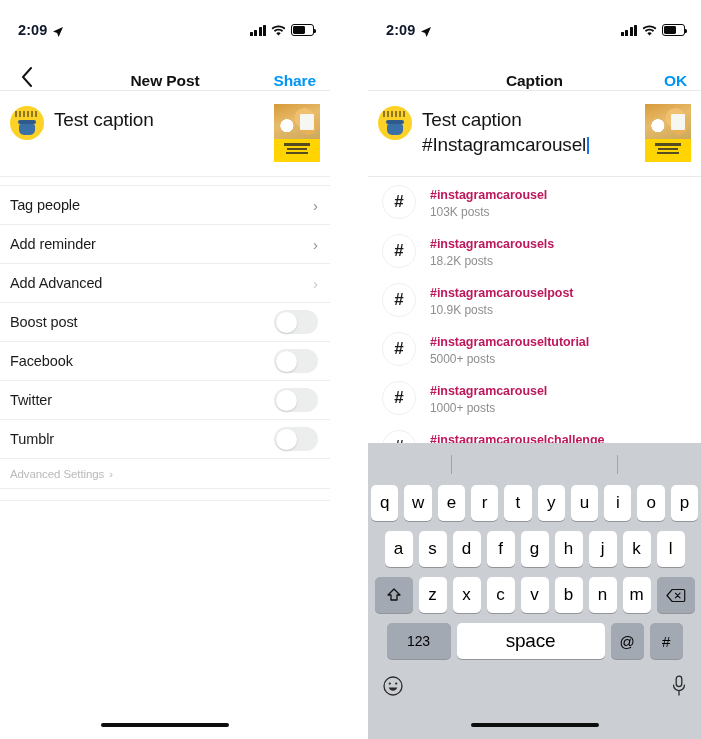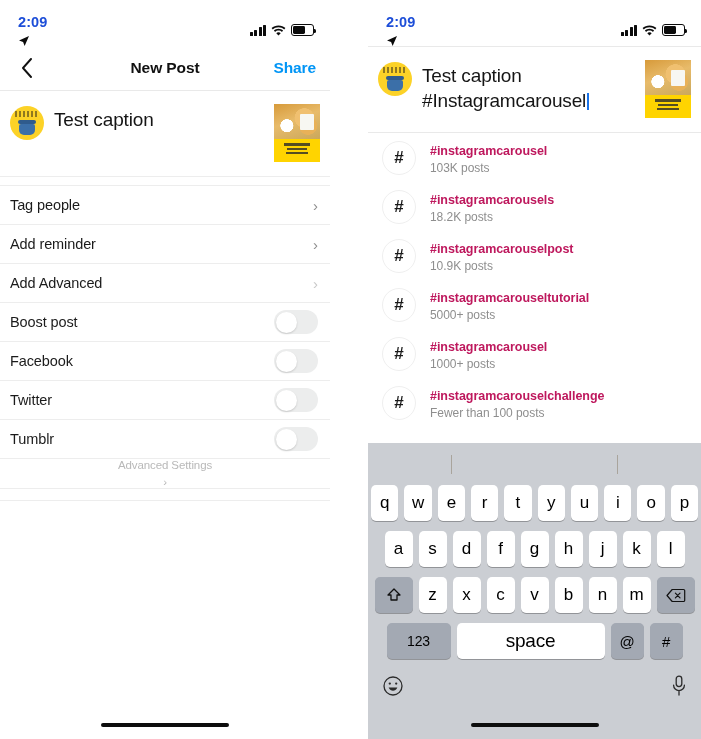--- a/index.html
+++ b/index.html
@@ -14,22 +14,22 @@
   .phone { position: absolute; top: 0; height: 739px; background: #ffffff; overflow: hidden; }
   .phone-left  { left: 0px;   width: 330px; }
   .phone-right { left: 368px; width: 333px; }
 
   
   .statusbar {
     height: 46px; display: flex; align-items: center;
     justify-content: space-between; padding: 14px 16px 0 18px;
   }
   .sb-time {
-    font-size: 14.5px; font-weight: 600; color: #1d4ed8;
-    letter-spacing: .1px; display: flex; align-items: flex-start; gap: 5px; flex-direction: column;
+    font-size: 14.5px; font-weight: 600; color: #0f172a;
+    letter-spacing: .1px; display: flex; align-items: flex-end; gap: 5px;
   }
   .loc-arrow { display:block; }
   .sb-right { display: flex; align-items: center; gap: 5px; }
   .sig { display: flex; align-items: flex-end; gap: 1.5px; height: 11px; }
   .sig i { display:block; width: 3px; background: #0b0b0b; border-radius: .5px; }
   .sig i:nth-child(1){ height: 3.5px; }
   .sig i:nth-child(2){ height: 6px; }
   .sig i:nth-child(3){ height: 8.5px; }
   .sig i:nth-child(4){ height: 11px; }
   .batt {
@@ -37,21 +37,21 @@
     border: 1.2px solid #0b0b0b; border-radius: 3px; padding: 1.2px;
   }
   .batt::after {
     content:""; position:absolute; right:-3.4px; top: 3.4px;
     width: 2px; height: 4.4px; background: #0b0b0b; border-radius: 0 1.5px 1.5px 0;
   }
   .batt i { display:block; height: 100%; width: 62%; background:#0b0b0b; border-radius: 1.4px; }
 
   
   .navbar {
-    height: 44px; display: flex; align-items: center;
+    height: 44px; display: flex; align-items: flex-end;
     padding: 0 14px; position: relative;
   }
   .nav-back { width: 26px; height: 26px; display:flex; align-items:center; justify-content:center; }
   .nav-title {
     position: absolute; left: 0; right: 0; text-align: center;
     font-size: 15.5px; font-weight: 700; color: #111; letter-spacing: -.1px;
     pointer-events: none;
   }
   .nav-action {
     margin-left: auto; font-size: 15.5px; font-weight: 600;
@@ -137,21 +137,21 @@
     position: relative; flex: 0 0 44px;
   }
   .toggle .knob {
     position: absolute; top: 1.5px; left: 1.5px;
     width: 21px; height: 21px; border-radius: 50%; background: #fff;
     box-shadow: 0 1px 2px rgba(0,0,0,.16);
   }
   .adv-row {
     height: 30px; display: flex; align-items: center; gap: 5px;
     padding: 0 10px; font-size: 11.5px; color: #b9b9b9;
-    border-bottom: 1px solid #ededed; letter-spacing: -.1px; flex-direction: column;
+    border-bottom: 1px solid #ededed; letter-spacing: -.1px;
   }
   .spacer-bottom { height: 12px; border-bottom: 1px solid #ededed; }
 
   
   .hash-row {
     height: 49px; display: flex; align-items: center; padding: 0 14px 0 14px;
   }
   .hash-icon {
     width: 34px; height: 34px; border-radius: 50%;
     border: 1px solid #efefef; flex: 0 0 34px;
@@ -325,20 +325,24 @@
             <path d="M7.5 2.2c2.2 0 4.2.8 5.7 2.2l1.2-1.3C12.7 1.4 10.2.4 7.5.4S2.3 1.4.6 3.1l1.2 1.3C3.3 3 5.3 2.2 7.5 2.2z" fill="#0b0b0b"></path>
             <path d="M7.5 5.6c1.3 0 2.5.5 3.4 1.3l1.2-1.3C10.9 4.5 9.3 3.8 7.5 3.8S4.1 4.5 2.9 5.6l1.2 1.3c.9-.8 2.1-1.3 3.4-1.3z" fill="#0b0b0b"></path>
             <path d="M7.5 7.2c-.9 0-1.7.4-2.2 1l2.2 2.3 2.2-2.3c-.5-.6-1.3-1-2.2-1z" fill="#0b0b0b"></path>
           </svg>
         <span class="batt">
             <i></i>
           </span>
       </div>
     </div>
 
+    <div class="navbar">
+      <div class="nav-title">Caption</div>
+      <div class="nav-action">OK</div>
+    </div>
     <div class="hairline"></div>
 
     <div class="caption-row">
       <div class="avatar">
         <span class="av-scrib"></span>
         <span class="av-cup"></span>
       </div>
       <div class="caption-text"><span>Test caption #Instagramcarousel</span><span class="caret"></span></div>
       <div class="thumb">
         <span class="th-photo"></span>

